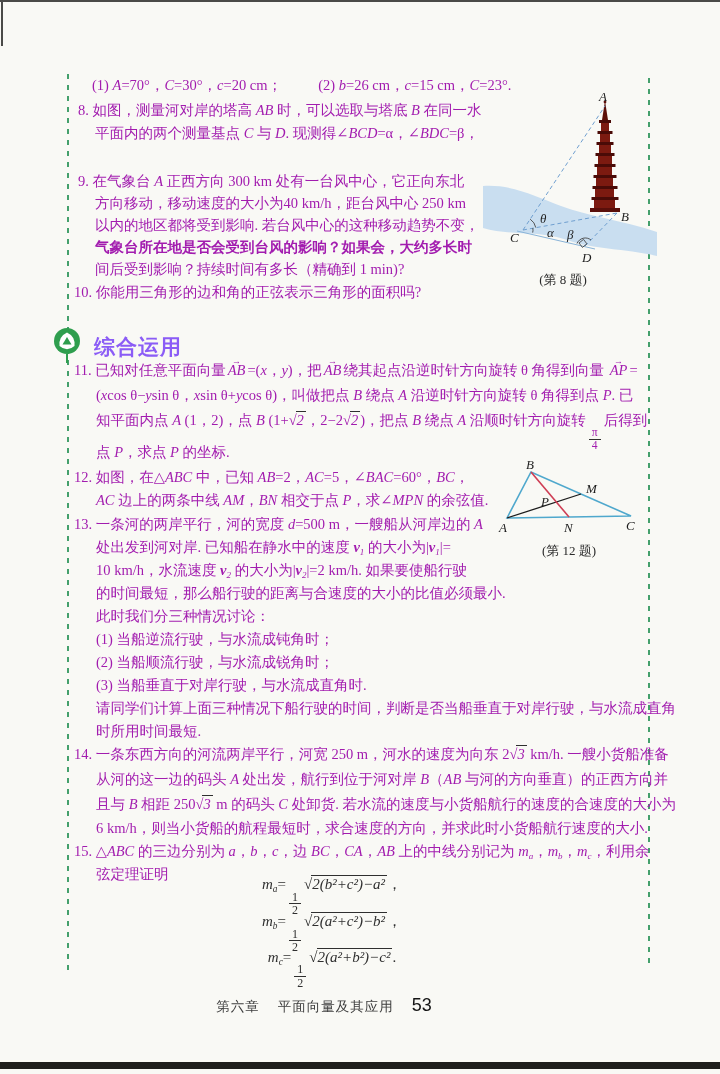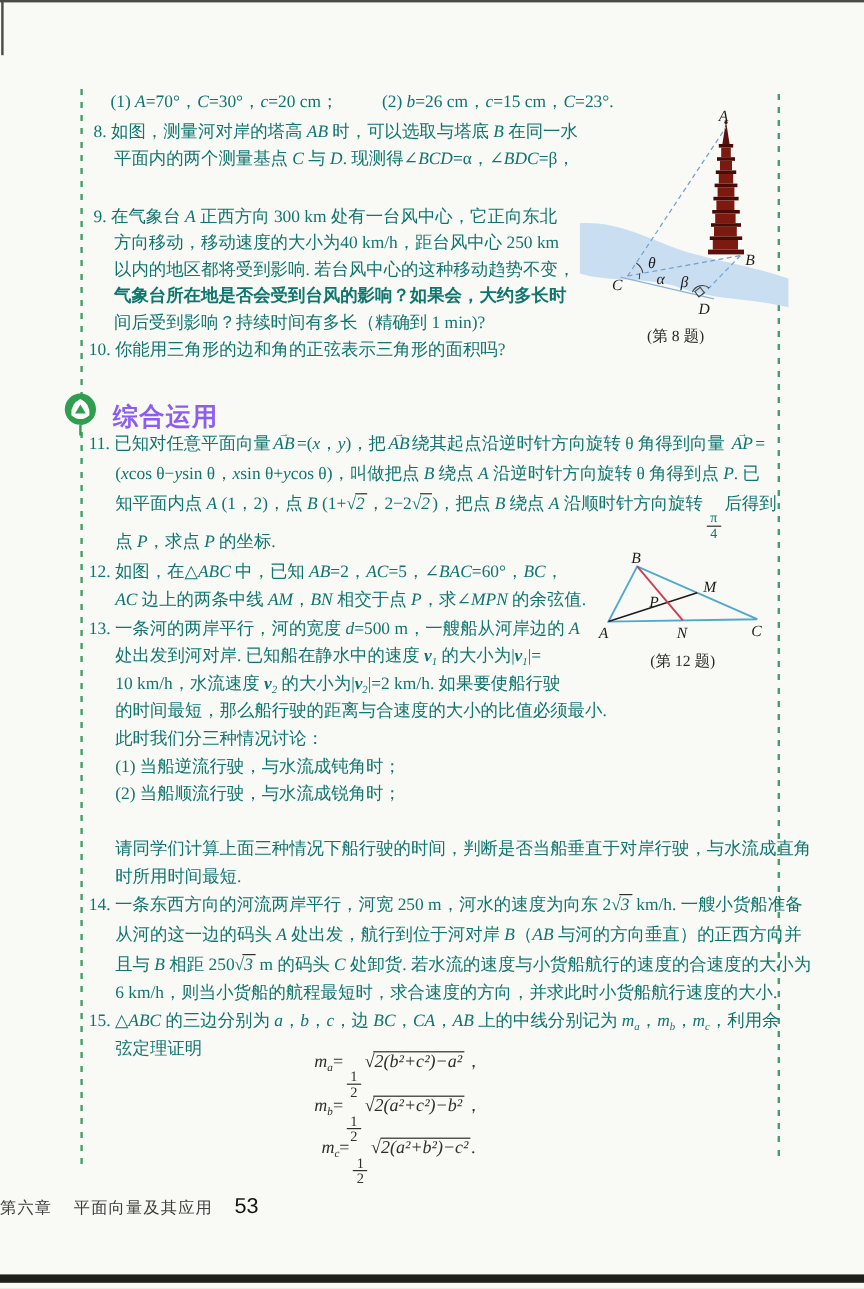--- a/index.html
+++ b/index.html
@@ -7,21 +7,21 @@
         font-family:"Liberation Serif","DejaVu Serif",serif;color:#2f2f2f;}
   
   .scan-top{position:absolute;left:0;top:0;width:720px;height:2px;background:#4a4a48;}
   .scan-left{position:absolute;left:1px;top:0;width:2px;height:46px;background:#4a4a48;}
   .scan-bottom{position:absolute;left:0;top:1062px;width:720px;height:7px;background:#1e1e1c;}
   
   .vdash{position:absolute;width:2px;background:repeating-linear-gradient(to bottom,#44a06c 0 5px,rgba(0,0,0,0) 5px 11px);}
   .vdash.left{left:67px;top:74px;height:900px;}
   .vdash.right{left:648px;top:78px;height:888px;}
   
-  .line{position:absolute;white-space:nowrap;font-size:14.5px;line-height:20px;color:#0f766e;}
+  .line{position:absolute;white-space:nowrap;font-size:14.5px;line-height:20px;color:#a21caf;}
   .run-i{font-style:italic;}
   .run-bi{font-style:italic;font-weight:bold;}
   .run-sub{font-size:0.62em;font-style:italic;vertical-align:-0.35em;}
   .run-vec{font-style:italic;position:relative;display:inline-block;margin:0 2px;}
   .run-vec::after{content:"→";position:absolute;left:50%;top:-0.95em;transform:translateX(-50%);
                   font-size:0.62em;font-style:normal;}
   .run-rad{border-top:1px solid #2f2f2f;padding:0 2px 0 1px;font-style:italic;margin-left:-1px;}
   .run-rad .run-i{font-style:italic;}
   .run-frac{display:inline-flex;flex-direction:column;align-items:center;vertical-align:-0.95em;
             line-height:1.05;font-size:0.8em;margin:0 3px;font-style:normal;}
@@ -34,21 +34,21 @@
   
   .formula{position:absolute;left:90px;width:560px;height:36px;display:flex;align-items:center;
            justify-content:center;font-size:15px;white-space:nowrap;}
   .formula .fwrap{transform:translateX(-38px);}
   
   .fig{position:absolute;}
   .fig text{font-size:13px;font-family:"Liberation Serif","DejaVu Serif",serif;fill:#1d1d1d;}
   .fig text.it{font-style:italic;}
   .fig text.cap{font-style:normal;font-size:13px;fill:#2a2a2a;}
   
-  .footer{position:absolute;top:995px;left:0;width:648px;text-align:left;white-space:nowrap;}
+  .footer{position:absolute;top:995px;left:0;width:648px;text-align:center;white-space:nowrap;}
   .footer .chap{font-size:13.5px;color:#3d3d3d;letter-spacing:1px;}
   .footer .ttl{font-size:13.5px;color:#3d3d3d;margin-left:14px;letter-spacing:1px;}
   .footer .pg{font-size:18px;color:#141414;margin-left:14px;font-family:"Liberation Sans","DejaVu Sans",sans-serif;}
 </style>
 </head>
 <body>
 
 <div class="page">
 
   <div class="scan-top"></div>
@@ -150,20 +150,21 @@
     <text class="cap" x="74" y="97" text-anchor="middle">(第 12 题)</text>
   </svg>
 
   <div class="line" style="left:74px;top:514px;">13. 一条河的两岸平行，河的宽度 <span class="run-i">d</span>=500 m，一艘船从河岸边的 <span class="run-i">A</span></div>
   <div class="line" style="left:96px;top:537px;">处出发到河对岸. 已知船在静水中的速度 <span class="run-bi">v</span><span class="run-sub">1</span> 的大小为|<span class="run-bi">v</span><span class="run-sub">1</span>|=</div>
   <div class="line" style="left:96px;top:560px;">10 km/h，水流速度 <span class="run-bi">v</span><span class="run-sub">2</span> 的大小为|<span class="run-bi">v</span><span class="run-sub">2</span>|=2 km/h. 如果要使船行驶</div>
   <div class="line" style="left:96px;top:606px;">此时我们分三种情况讨论：</div>
   <div class="line" style="left:96px;top:583px;">的时间最短，那么船行驶的距离与合速度的大小的比值必须最小.</div>
   <div class="line" style="left:96px;top:629px;">(1) 当船逆流行驶，与水流成钝角时；</div>
   <div class="line" style="left:96px;top:652px;">(2) 当船顺流行驶，与水流成锐角时；</div>
+  <div class="line" style="left:96px;top:675px;">(3) 当船垂直于对岸行驶，与水流成直角时.</div>
   <div class="line" style="left:96px;top:698px;">请同学们计算上面三种情况下船行驶的时间，判断是否当船垂直于对岸行驶，与水流成直角</div>
   <div class="line" style="left:96px;top:721px;">时所用时间最短.</div>
 
   <div class="line" style="left:74px;top:744px;">14. 一条东西方向的河流两岸平行，河宽 250 m，河水的速度为向东 2√<span class="run-rad">3</span> km/h. 一艘小货船准备</div>
   <div class="line" style="left:96px;top:769px;">从河的这一边的码头 <span class="run-i">A</span> 处出发，航行到位于河对岸 <span class="run-i">B</span>（<span class="run-i">AB</span> 与河的方向垂直）的正西方向并</div>
   <div class="line" style="left:96px;top:794px;">且与 <span class="run-i">B</span> 相距 250√<span class="run-rad">3</span> m 的码头 <span class="run-i">C</span> 处卸货. 若水流的速度与小货船航行的速度的合速度的大小为</div>
   <div class="line" style="left:96px;top:818px;">6 km/h，则当小货船的航程最短时，求合速度的方向，并求此时小货船航行速度的大小.</div>
 
   <div class="line" style="left:74px;top:841px;">15. △<span class="run-i">ABC</span> 的三边分别为 <span class="run-i">a</span>，<span class="run-i">b</span>，<span class="run-i">c</span>，边 <span class="run-i">BC</span>，<span class="run-i">CA</span>，<span class="run-i">AB</span> 上的中线分别记为 <span class="run-i">m</span><span class="run-sub">a</span>，<span class="run-i">m</span><span class="run-sub">b</span>，<span class="run-i">m</span><span class="run-sub">c</span>，利用余</div>
   <div class="line" style="left:96px;top:864px;">弦定理证明</div>

